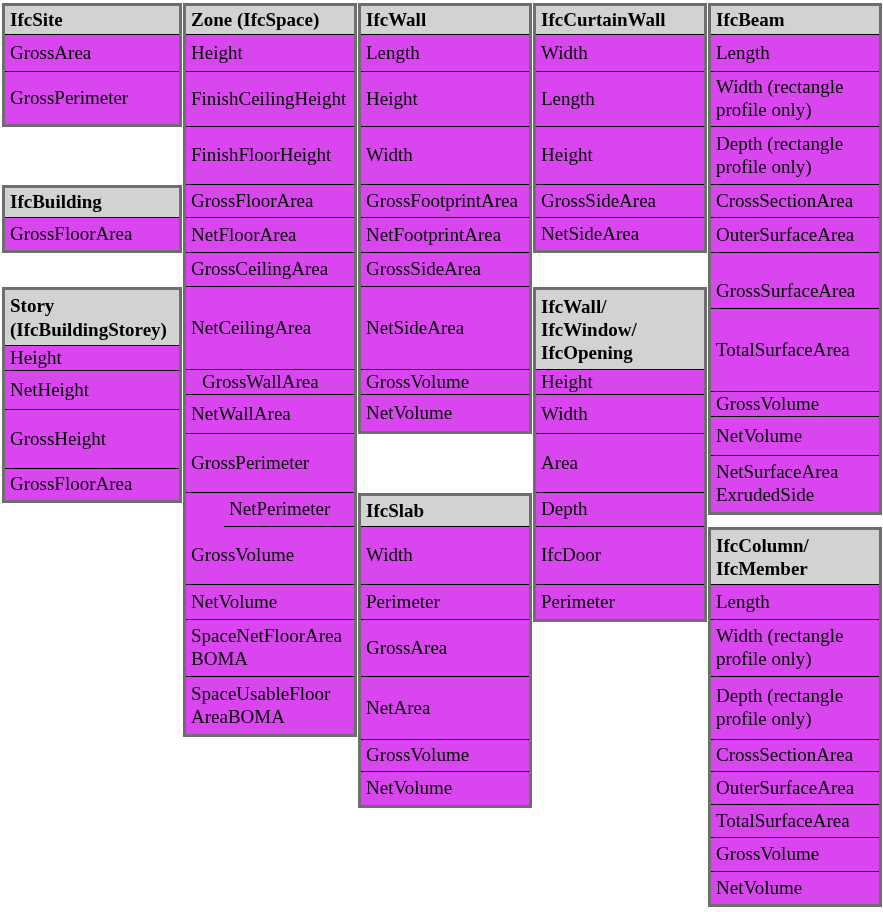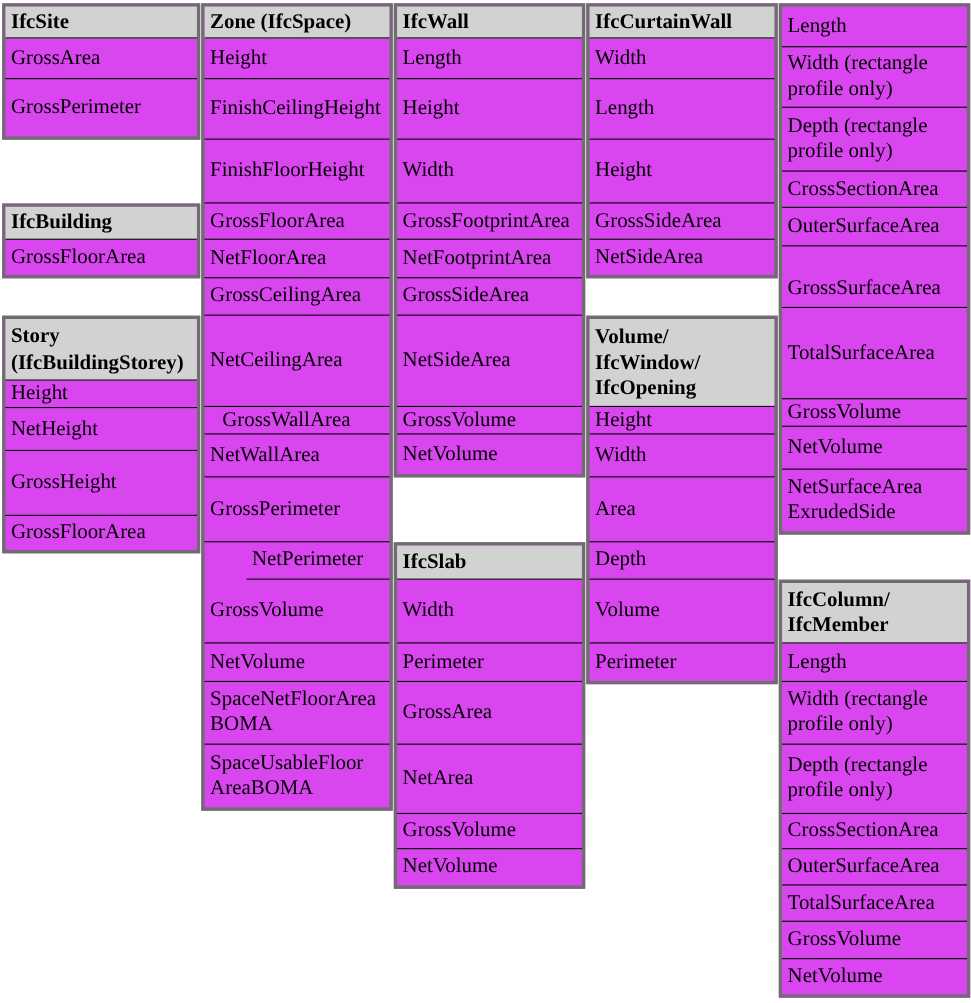--- a/index.html
+++ b/index.html
@@ -105,34 +105,35 @@
     <div class="cell" style="height:37px;">Width</div>
     <div class="cell" style="height:55px;">Length</div>
     <div class="cell" style="height:58px;">Height</div>
     <div class="cell" style="height:33px;">GrossSideArea</div>
     <div class="cell" style="height:32px;">NetSideArea</div>
   </div>
 
   <div class="tbl" style="left:533px;top:287px;width:174px;">
     <div class="cell hdr" style="height:80px;">
       <div class="lines">
-        <div>Volume/</div>
+        <div>IfcWall/</div>
         <div>IfcWindow/</div>
         <div>IfcOpening</div>
       </div>
     </div>
     <div class="cell" style="height:25px;">Height</div>
     <div class="cell" style="height:39px;">Width</div>
     <div class="cell" style="height:59px;">Area</div>
     <div class="cell" style="height:34px;">Depth</div>
-    <div class="cell" style="height:58px;">Volume</div>
+    <div class="cell" style="height:58px;">IfcDoor</div>
     <div class="cell" style="height:34px;">Perimeter</div>
   </div>
 
   <div class="tbl" style="left:708px;top:3px;width:174px;">
+    <div class="cell hdr" style="height:29px;">IfcBeam</div>
     <div class="cell" style="height:37px;">Length</div>
     <div class="cell" style="height:55px;">Width (rectangle profile only)</div>
     <div class="cell" style="height:58px;">Depth (rectangle profile only)</div>
     <div class="cell" style="height:33px;">CrossSectionArea</div>
     <div class="cell" style="height:35px;">OuterSurfaceArea</div>
     <div class="cell" style="height:34px;margin-top:22px;">GrossSurfaceArea</div>
     <div class="cell" style="height:83px;">TotalSurfaceArea</div>
     <div class="cell" style="height:25px;">GrossVolume</div>
     <div class="cell" style="height:39px;">NetVolume</div>
     <div class="cell" style="height:56px;">NetSurfaceArea ExrudedSide</div>

